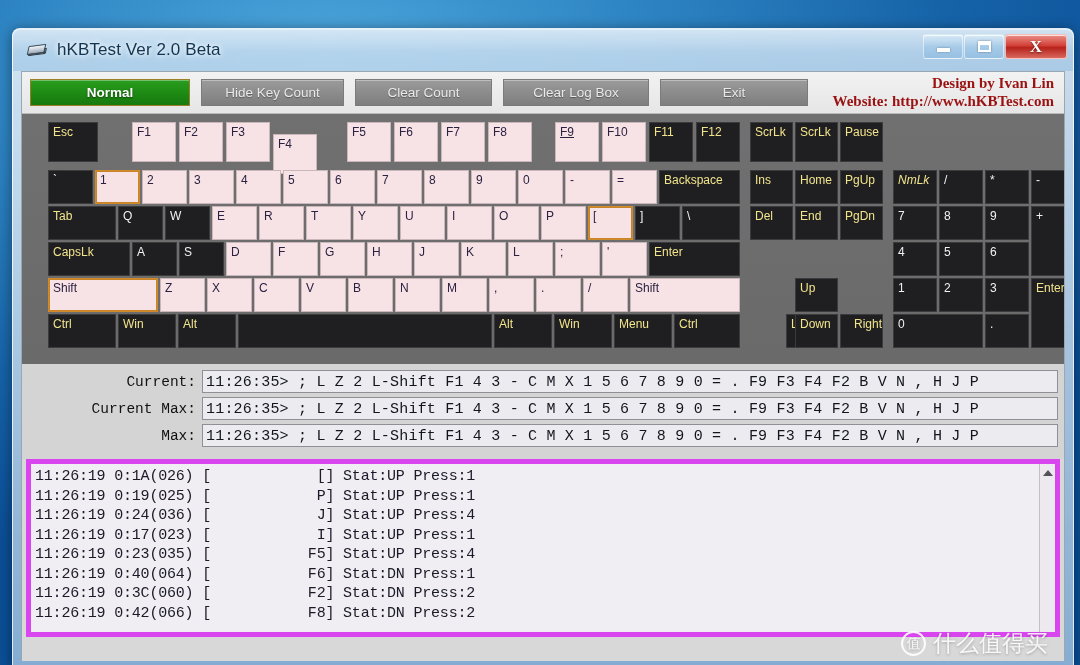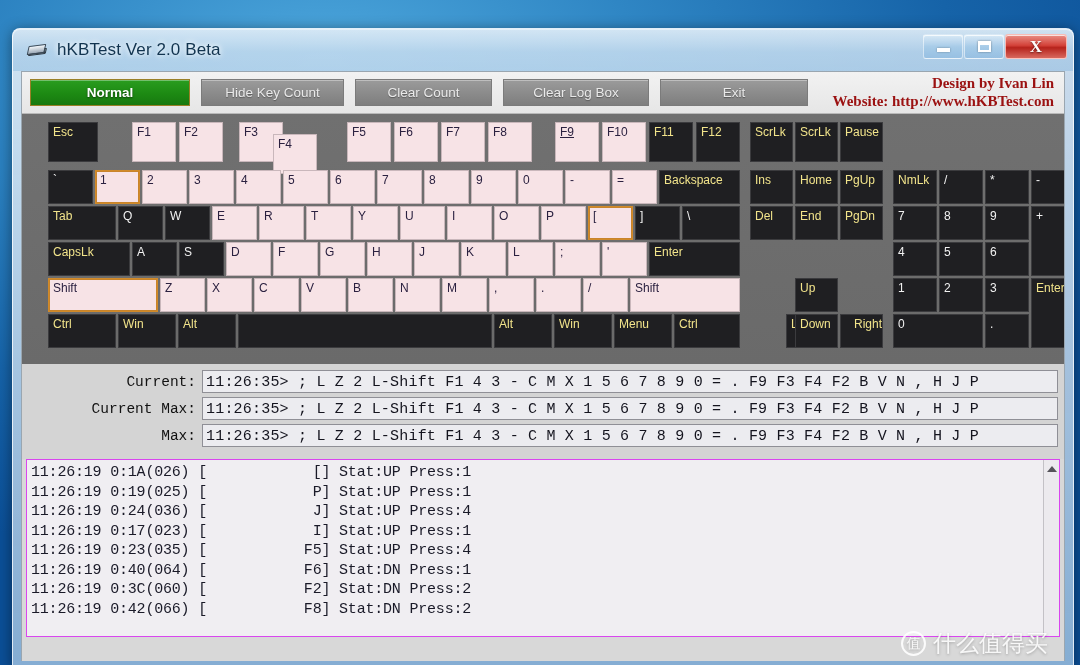--- a/index.html
+++ b/index.html
@@ -219,21 +219,21 @@
     overflow: hidden;
     white-space: nowrap;
     letter-spacing: .2px;
   }
 
   
   #logwrap {
     position: relative;
     height: 178px;
     background: #f0eef2;
-    border: 1px solid #d946ef;
+    border: 5px solid #d946ef;
     margin: 0 4px;
     overflow: hidden;
   }
   #log {
     padding: 3px 0 0 4px;
     font-family: "Liberation Mono", monospace;
     font-size: 15px;
     line-height: 19.5px;
     color: #1a1a28;
     white-space: pre;
@@ -309,21 +309,21 @@
       <div id="credits">
         <div>Design by Ivan Lin</div>
         <div>Website: http://www.hKBTest.com</div>
       </div>
     </div>
 
     <div id="keyboard">
         <div class="key dn named" style="left: 26px; top: 8px; width: 50px; height: 40px;">Esc</div>
         <div class="key up" style="left: 110px; top: 8px; width: 44px; height: 40px;">F1</div>
         <div class="key up" style="left: 157px; top: 8px; width: 44px; height: 40px;">F2</div>
-        <div class="key up" style="left: 217px; top: 8px; width: 44px; height: 40px;">F3</div>
+        <div class="key up" style="left: 204px; top: 8px; width: 44px; height: 40px;">F3</div>
         <div class="key up" style="left: 251px; top: 20px; width: 44px; height: 40px;">F4</div>
         <div class="key up" style="left: 325px; top: 8px; width: 44px; height: 40px;">F5</div>
         <div class="key up" style="left: 372px; top: 8px; width: 44px; height: 40px;">F6</div>
         <div class="key up" style="left: 419px; top: 8px; width: 44px; height: 40px;">F7</div>
         <div class="key up" style="left: 466px; top: 8px; width: 44px; height: 40px;">F8</div>
         <div class="key up" style="left: 533px; top: 8px; width: 44px; height: 40px; text-decoration: underline;">F9</div>
         <div class="key up" style="left: 580px; top: 8px; width: 44px; height: 40px;">F10</div>
         <div class="key dn named" style="left: 627px; top: 8px; width: 44px; height: 40px;">F11</div>
         <div class="key dn named" style="left: 674px; top: 8px; width: 44px; height: 40px;">F12</div>
         <div class="key dn named" style="left: 728px; top: 8px; width: 43px; height: 40px;">ScrLk</div>
@@ -339,21 +339,21 @@
         <div class="key up" style="left: 355px; top: 56px; width: 45px; height: 34px;">7</div>
         <div class="key up" style="left: 402px; top: 56px; width: 45px; height: 34px;">8</div>
         <div class="key up" style="left: 449px; top: 56px; width: 45px; height: 34px;">9</div>
         <div class="key up" style="left: 496px; top: 56px; width: 45px; height: 34px;">0</div>
         <div class="key up" style="left: 543px; top: 56px; width: 45px; height: 34px;">-</div>
         <div class="key up" style="left: 590px; top: 56px; width: 45px; height: 34px;">=</div>
         <div class="key dn named" style="left: 637px; top: 56px; width: 81px; height: 34px;">Backspace</div>
         <div class="key dn named" style="left: 728px; top: 56px; width: 43px; height: 34px;">Ins</div>
         <div class="key dn named" style="left: 773px; top: 56px; width: 43px; height: 34px;">Home</div>
         <div class="key dn named" style="left: 818px; top: 56px; width: 43px; height: 34px;">PgUp</div>
-        <div class="key dn named" style="left: 871px; top: 56px; width: 44px; height: 34px;">NmLk</div>
+        <div class="key dn named" style="left: 871px; top: 56px; width: 44px; height: 34px; font-style: italic;">NmLk</div>
         <div class="key dn sym" style="left: 917px; top: 56px; width: 44px; height: 34px;">/</div>
         <div class="key dn sym" style="left: 963px; top: 56px; width: 44px; height: 34px;">*</div>
         <div class="key dn sym" style="left: 1009px; top: 56px; width: 44px; height: 34px;">-</div>
         <div class="key dn named" style="left: 26px; top: 92px; width: 68px; height: 34px;">Tab</div>
         <div class="key dn sym" style="left: 96px; top: 92px; width: 45px; height: 34px;">Q</div>
         <div class="key dn sym" style="left: 143px; top: 92px; width: 45px; height: 34px;">W</div>
         <div class="key up" style="left: 190px; top: 92px; width: 45px; height: 34px;">E</div>
         <div class="key up" style="left: 237px; top: 92px; width: 45px; height: 34px;">R</div>
         <div class="key up" style="left: 284px; top: 92px; width: 45px; height: 34px;">T</div>
         <div class="key up" style="left: 331px; top: 92px; width: 45px; height: 34px;">Y</div>

